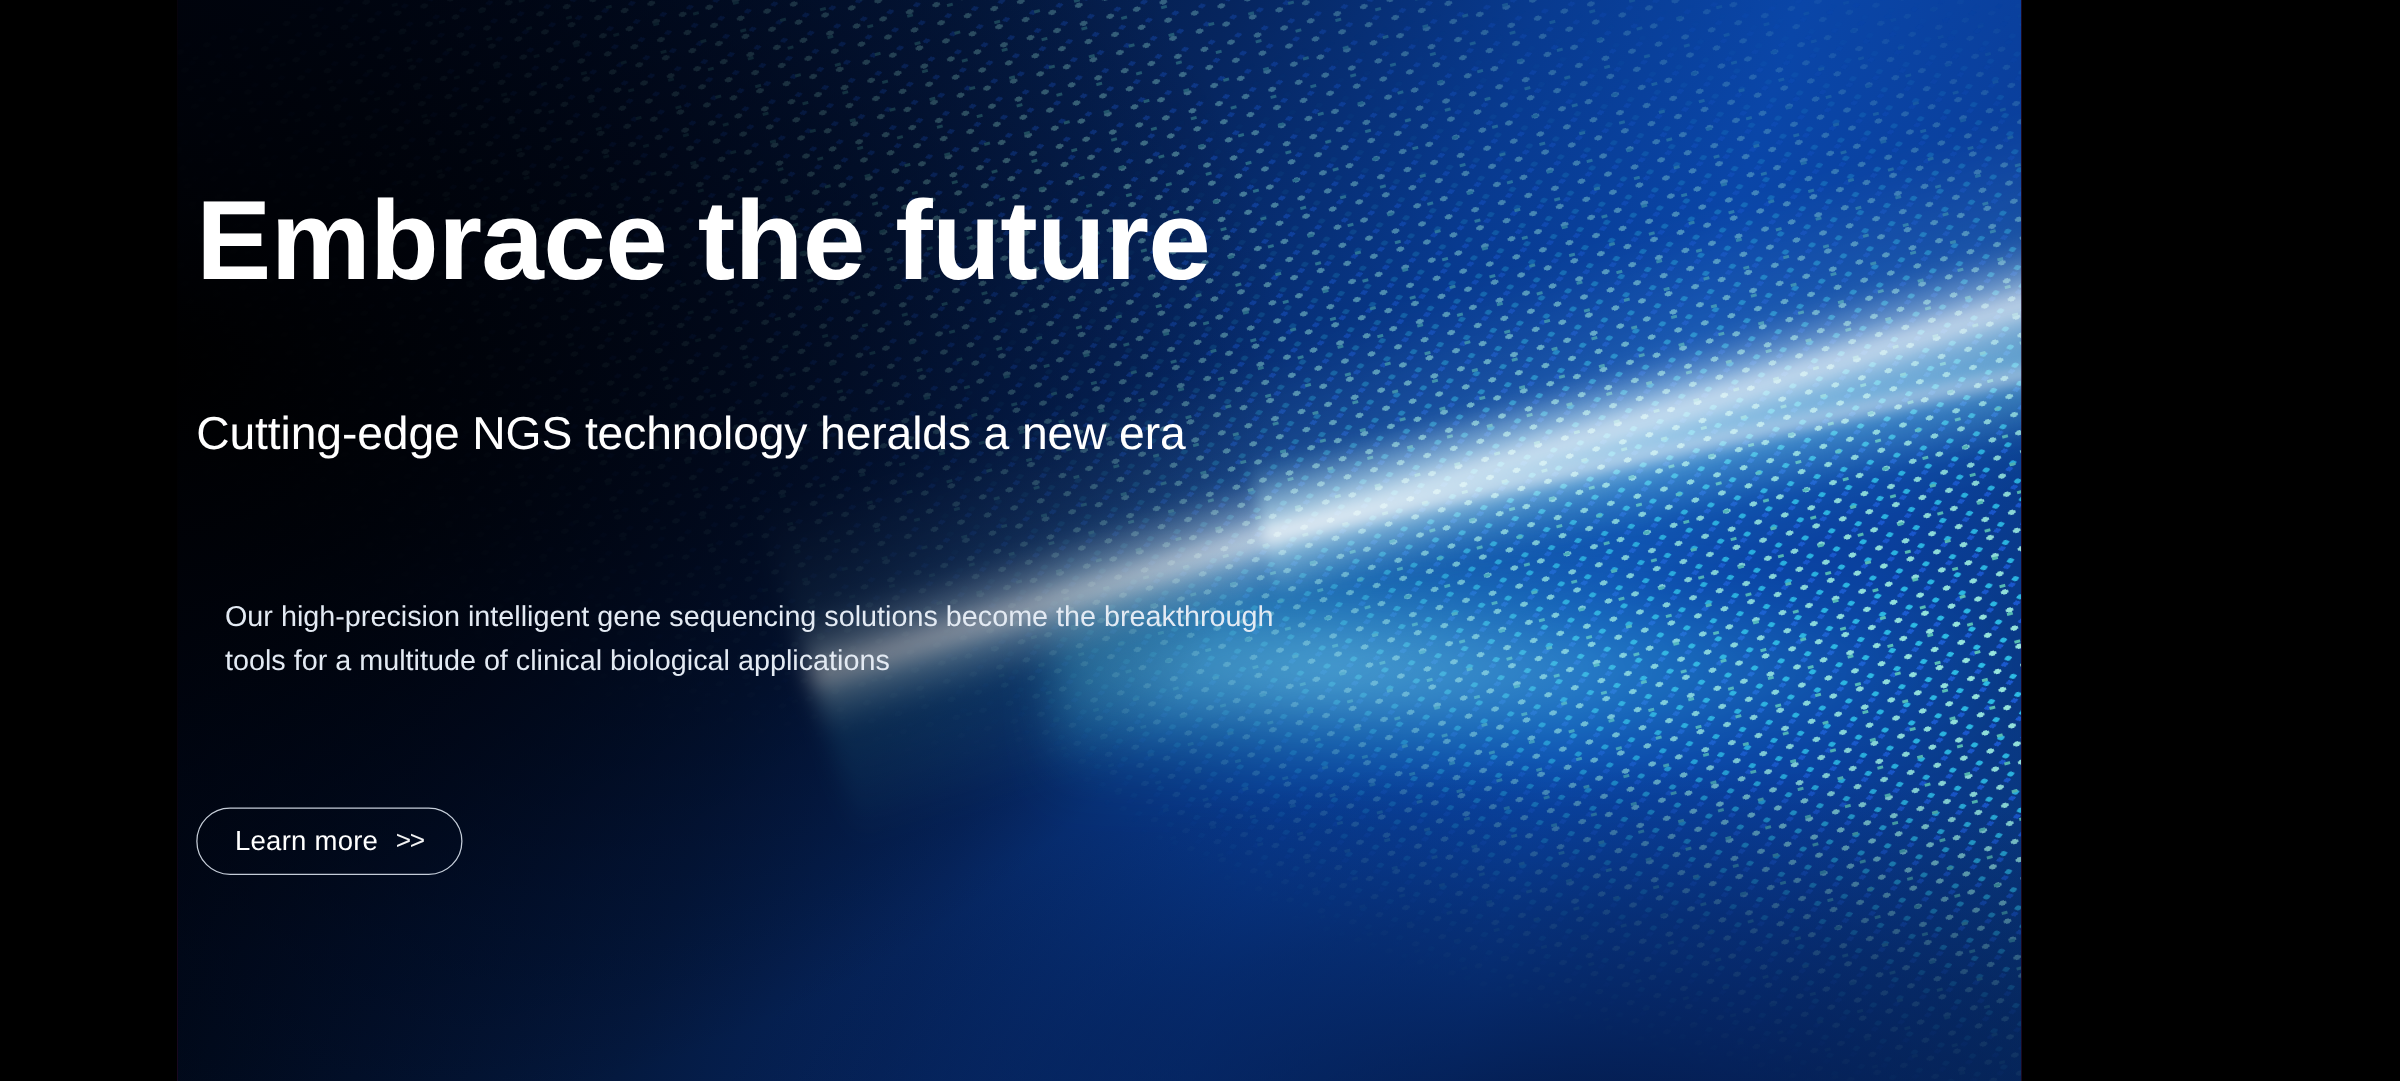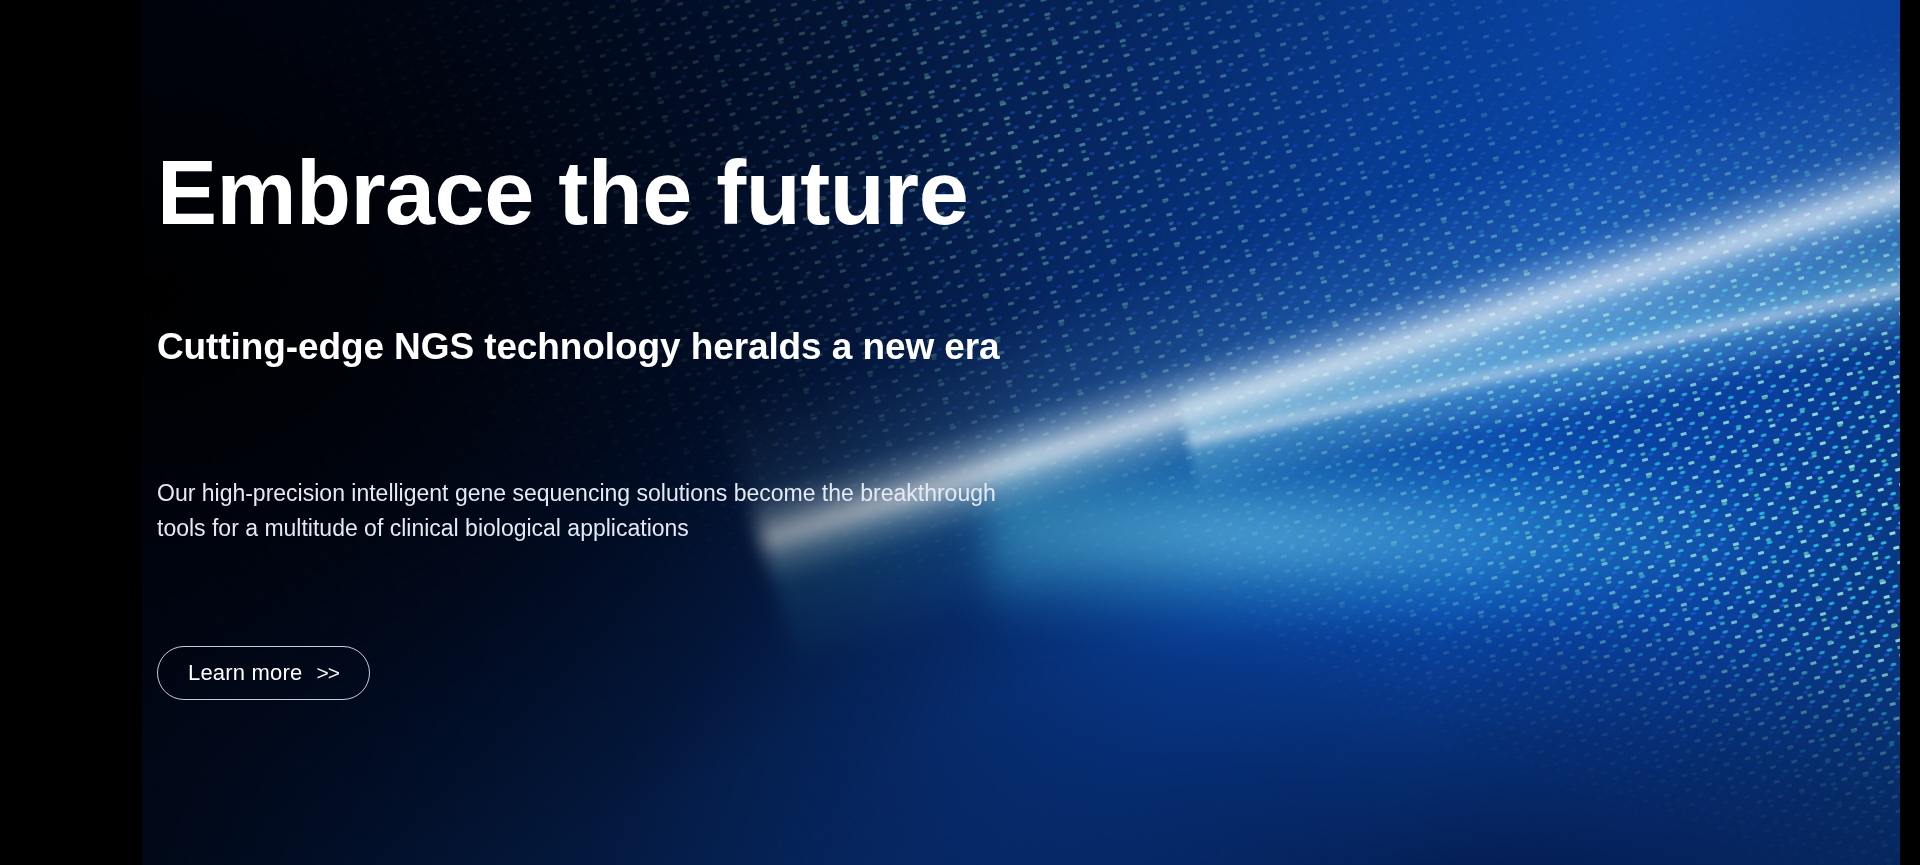--- a/index.html
+++ b/index.html
@@ -8,21 +8,21 @@
     padding: 0;
     background: #000;
   }
   body {
     font-family: "Liberation Sans", sans-serif;
     -webkit-font-smoothing: antialiased;
   }
 
   .hero {
     position: relative;
-    width: 1900px;
+    width: 1617px;
     height: 865px;
     overflow: hidden;
     background: #701a75;
   }
 
   
   .bg-layer {
     position: absolute;
     inset: 0;
     pointer-events: none;
@@ -221,36 +221,36 @@
     color: #ffffff;
     white-space: nowrap;
   }
 
   .subhead {
     position: absolute;
     top: 320px;
     left: 0;
     font-size: 37px;
     line-height: 1.45;
-    font-weight: 700;
+    font-weight: 400;
     letter-spacing: -0.1px;
     color: #ffffff;
   }
   .subhead .line { display: block; white-space: nowrap; }
 
   .body-copy {
     position: absolute;
     top: 476px;
     left: 0;
     font-size: 23px;
     line-height: 1.52;
     font-weight: 300;
     color: #e3eaf3;
   }
-  .body-copy .line { display: block; white-space: nowrap; }
+  .body-copy .line { display: block; white-space: nowrap; margin-left: 23px; }
 
   .cta {
     position: absolute;
     top: 646px;
     left: 0;
     display: inline-flex;
     align-items: center;
     justify-content: center;
     gap: 14px;
     height: 54px;

